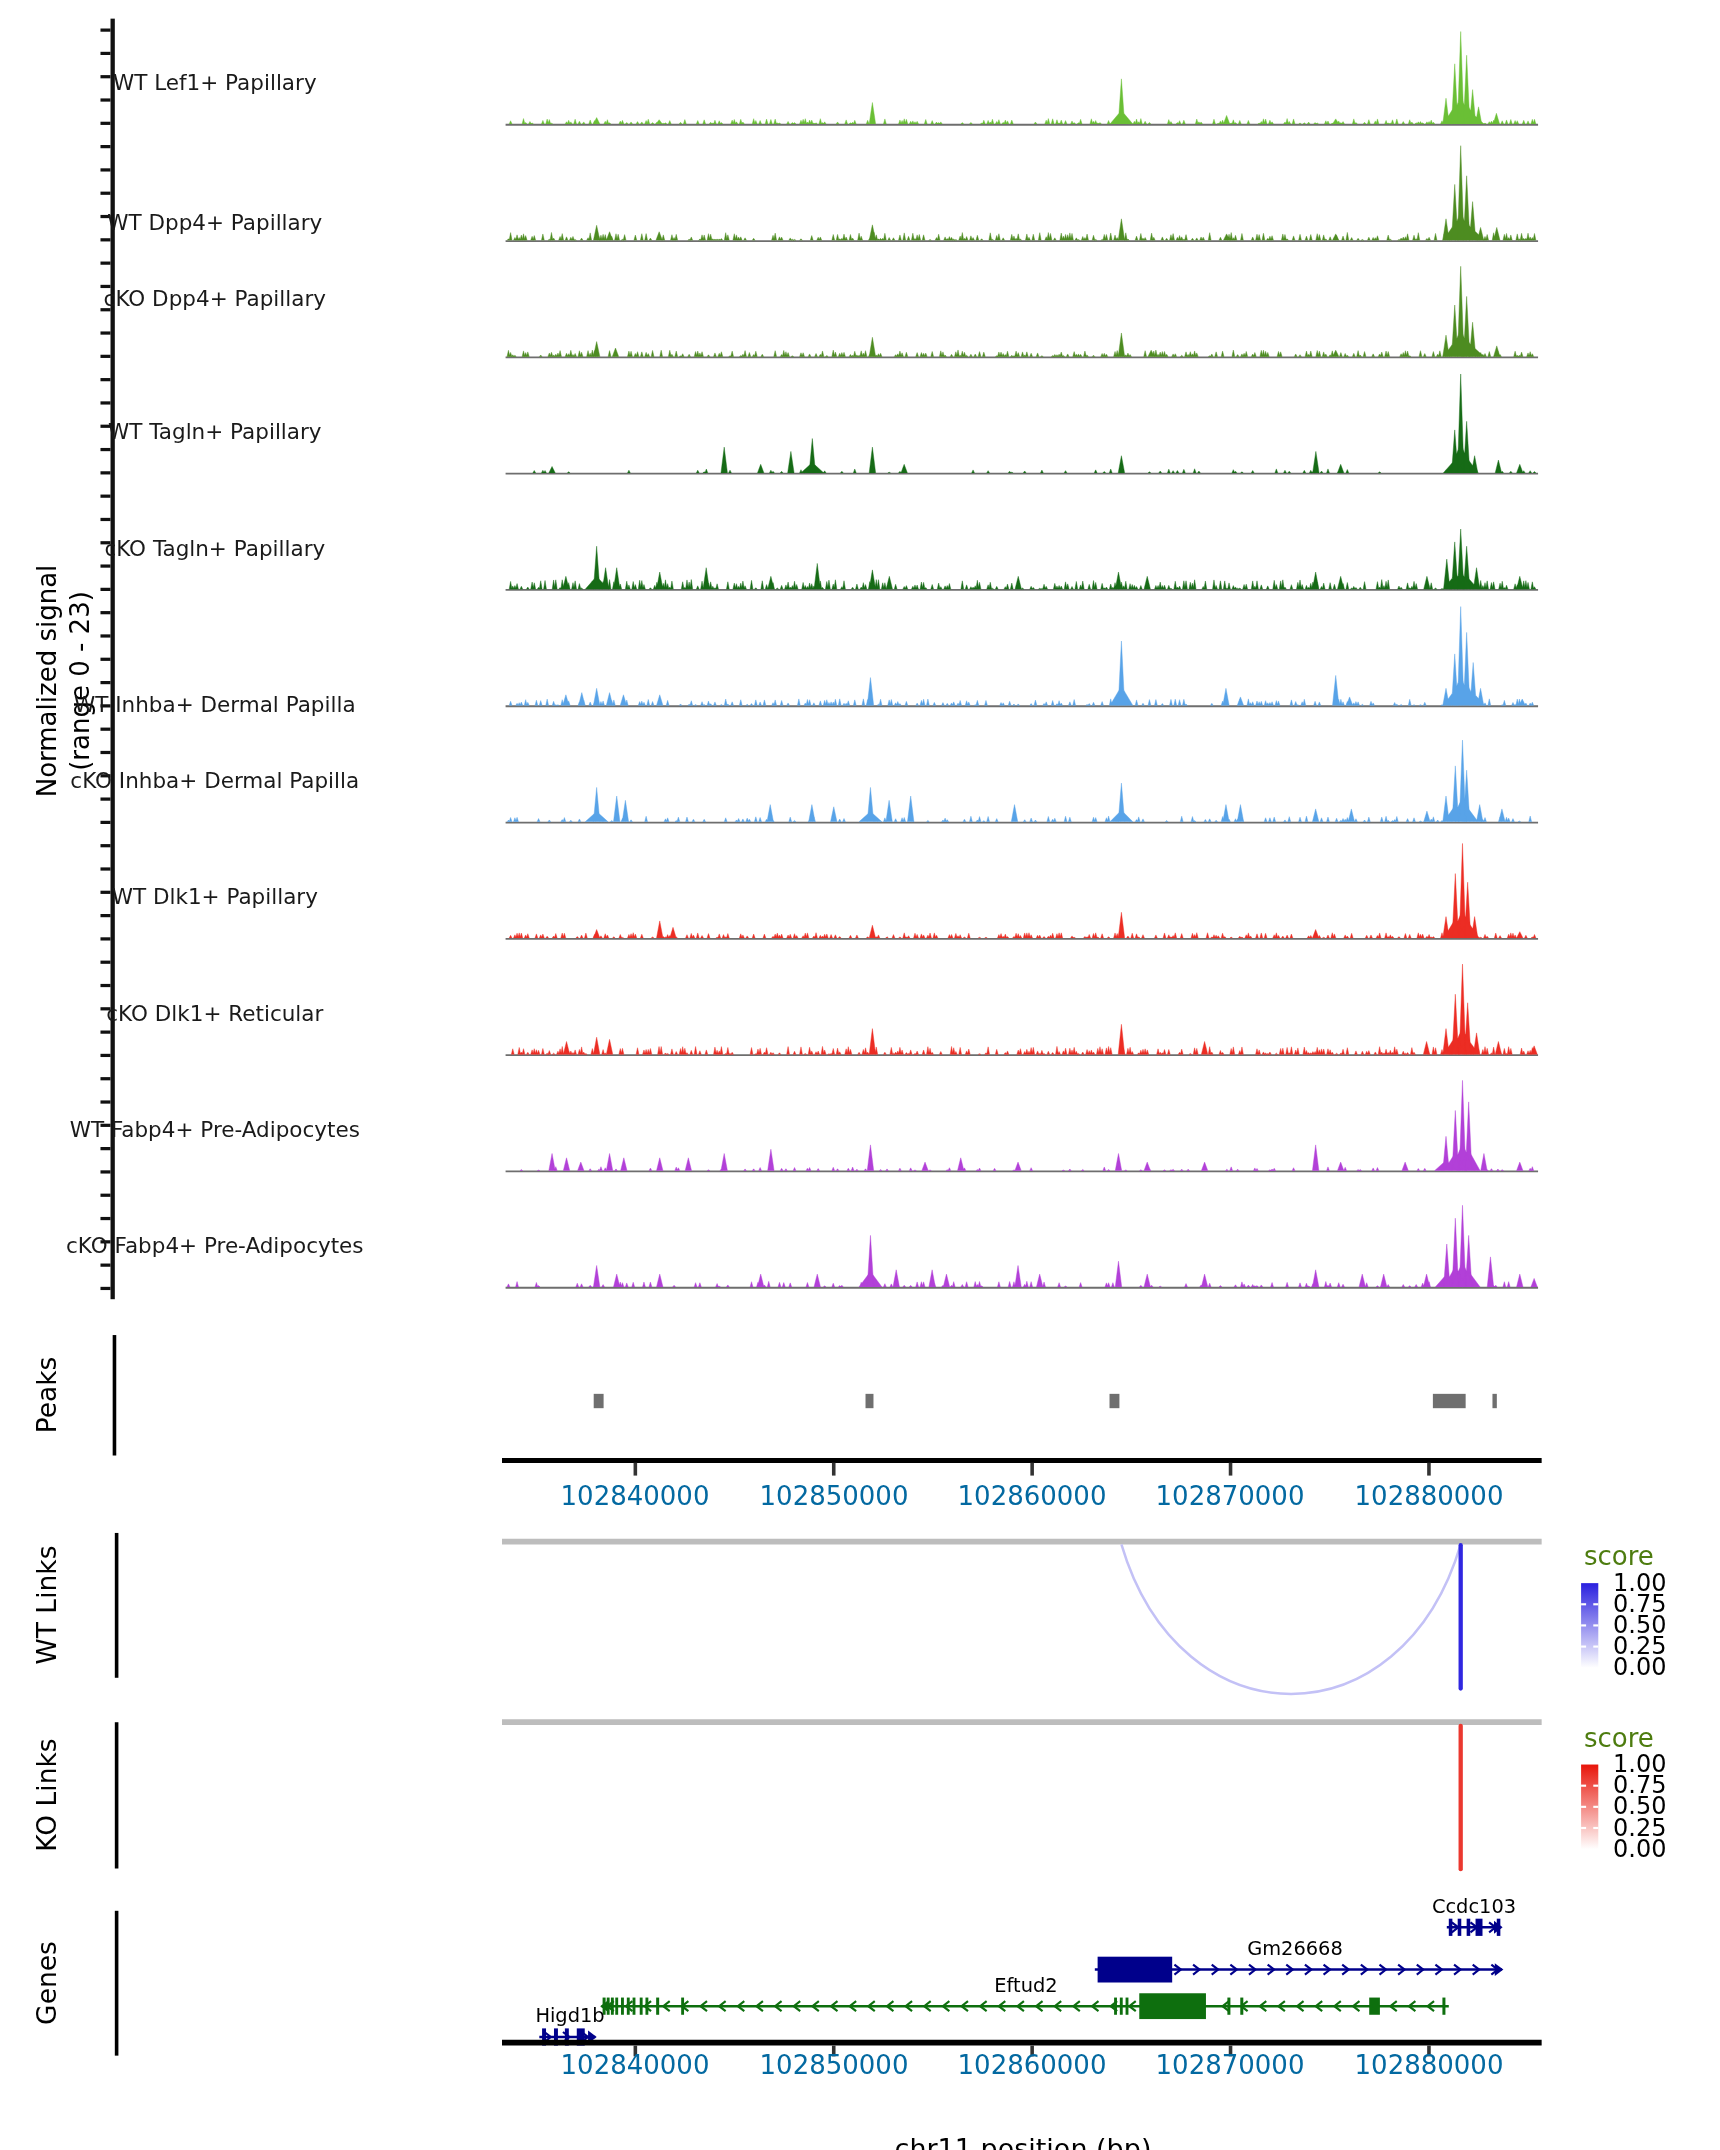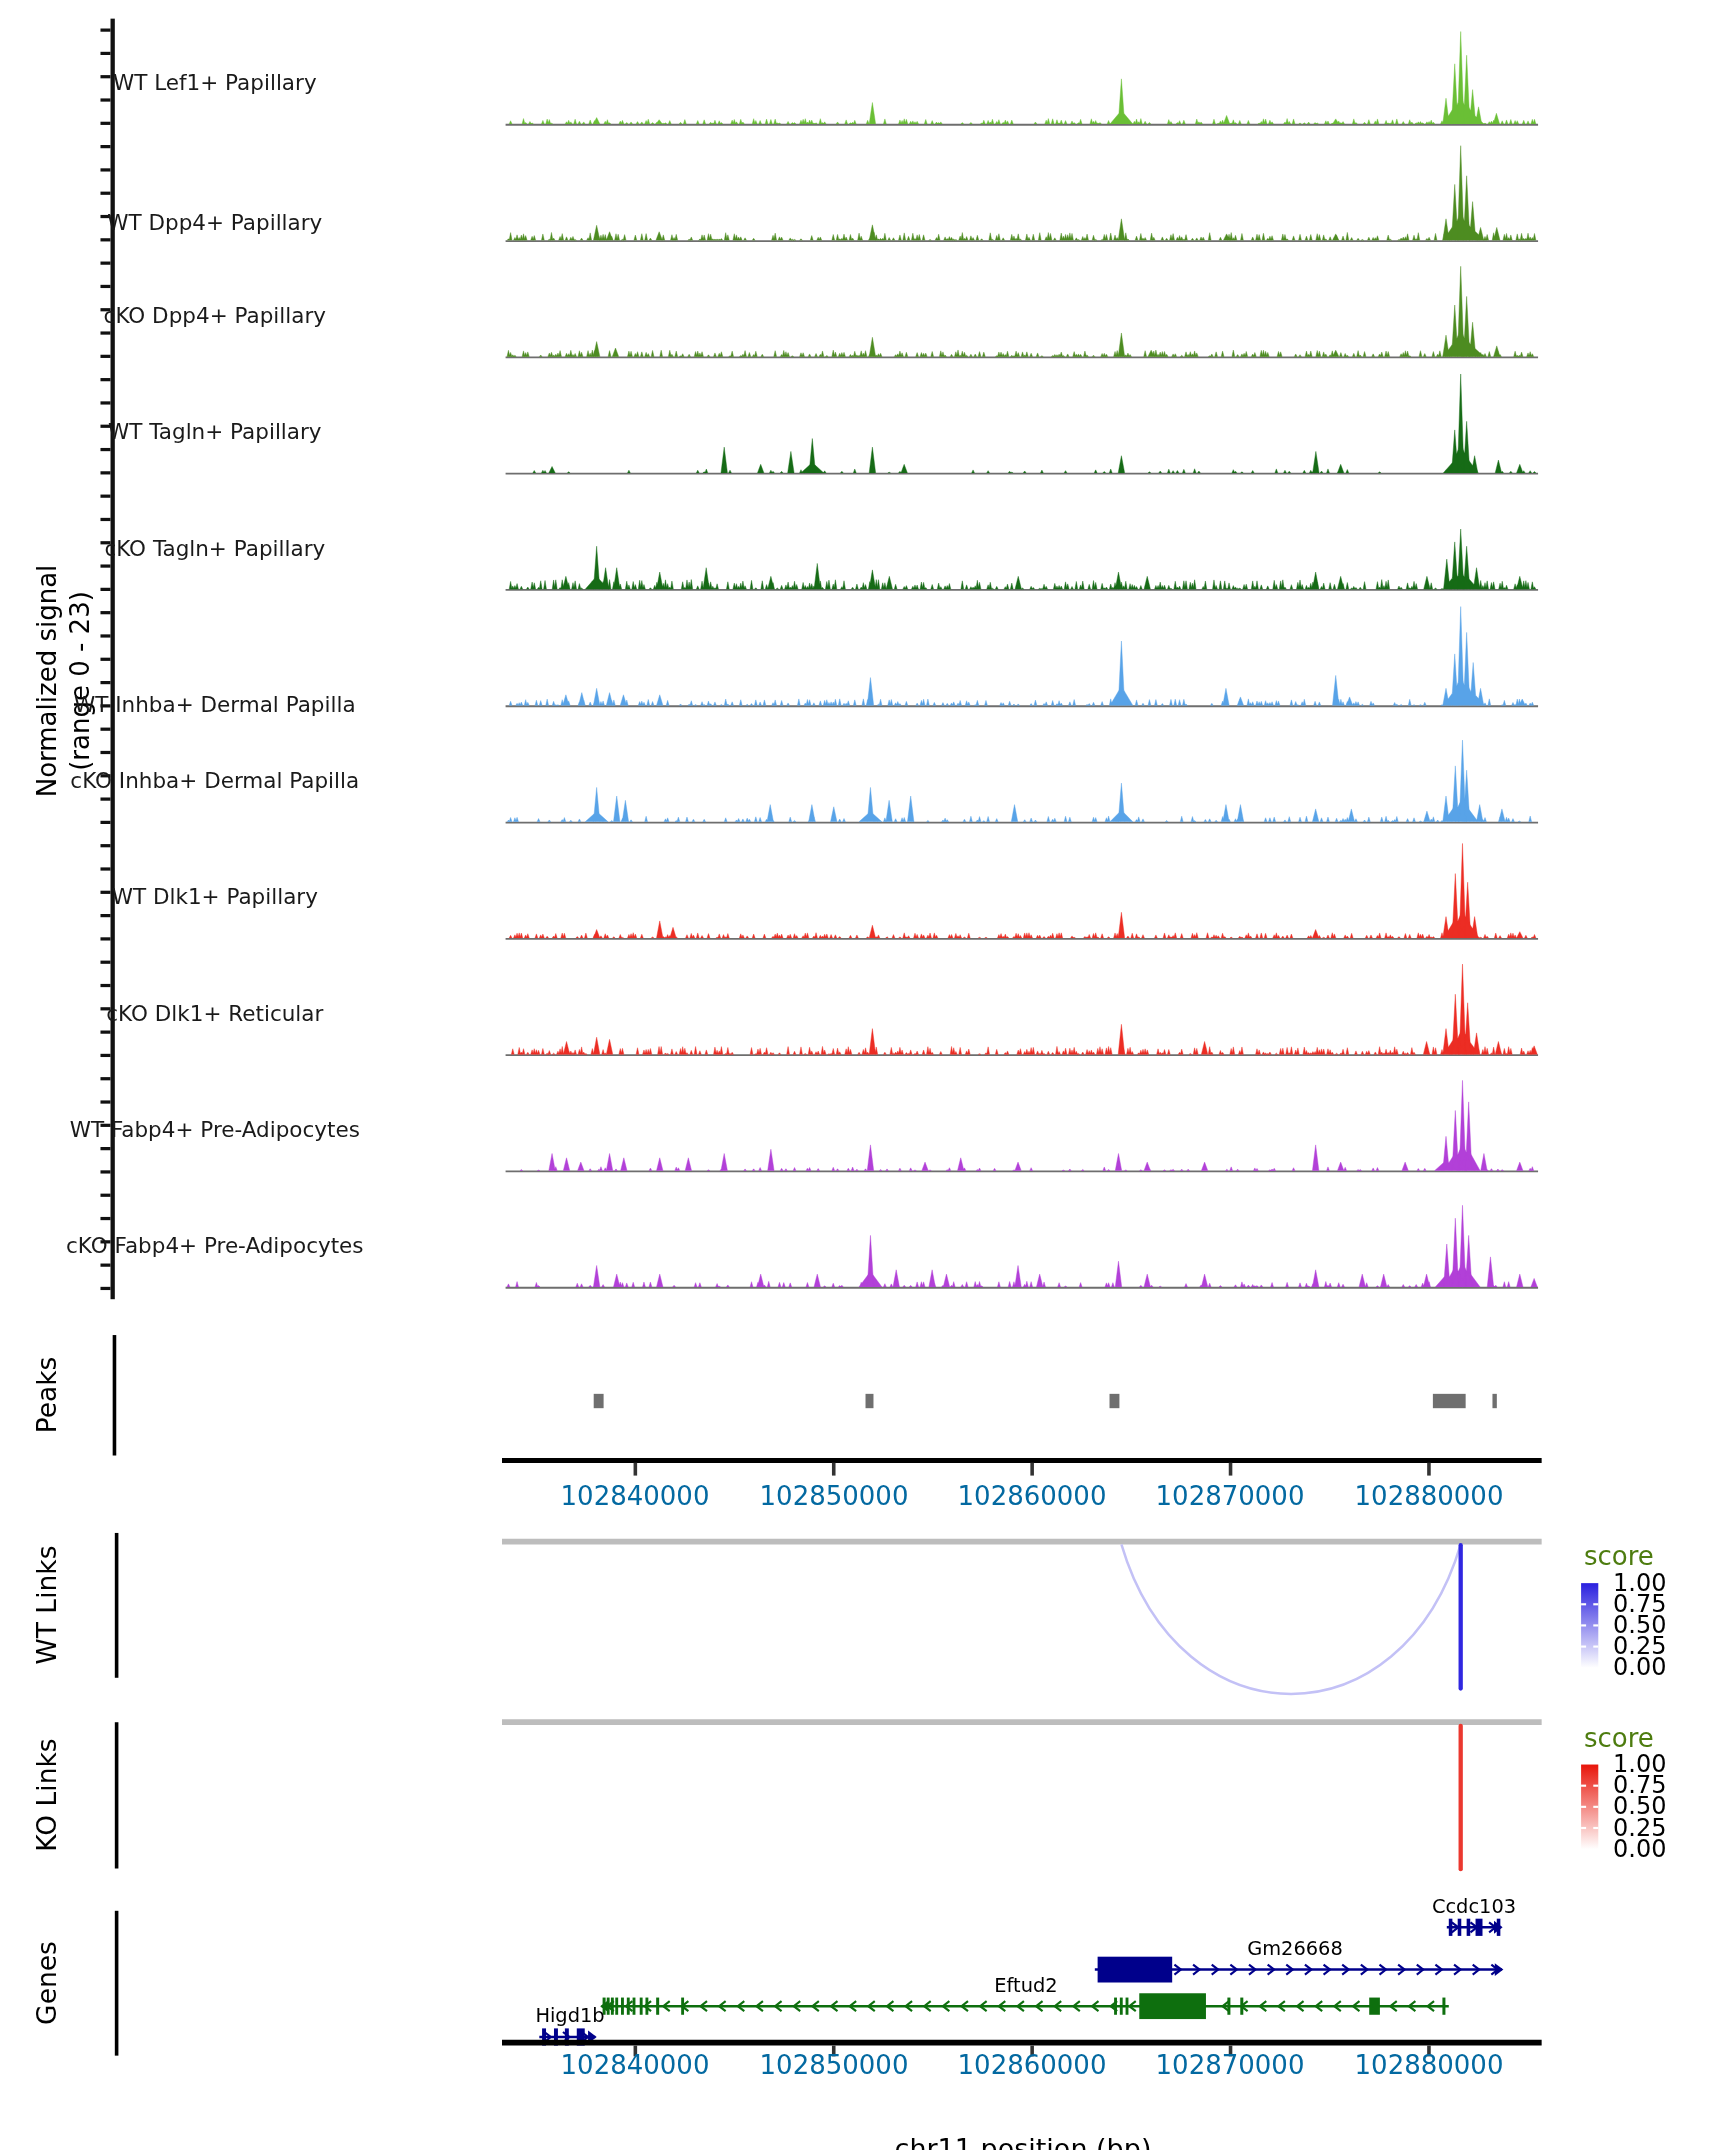--- a/index.html
+++ b/index.html
@@ -265,21 +265,21 @@
   <div class="lbl rot section-label" style="left:46px;top:1983px;">Genes</div>
 
   <div class="lbl legend-title" style="left:1584px;top:1541px;">score</div>
   <div class="lbl legend-title" style="left:1584px;top:1723px;">score</div>
 
   <div class="lbl axis-title" style="left:808px;top:2085px;width:430px;">chr11 position (bp)</div>
 
   <div id="track-labels">
       <div class="lbl track-label" style="left:14.3px;top:70px;width:401px;">WT Lef1+ Papillary</div>
       <div class="lbl track-label" style="left:14.3px;top:186px;width:401px;margin-top:24px;">WT Dpp4+ Papillary</div>
-      <div class="lbl track-label" style="left:14.3px;top:303px;width:401px;">cKO Dpp4+ Papillary</div>
+      <div class="lbl track-label" style="left:14.3px;top:286px;width:401px;">cKO Dpp4+ Papillary</div>
       <div class="lbl track-label" style="left:14.3px;top:419px;width:401px;">WT Tagln+ Papillary</div>
       <div class="lbl track-label" style="left:14.3px;top:536px;width:401px;">cKO Tagln+ Papillary</div>
       <div class="lbl track-label" style="left:14.3px;top:652px;width:401px;margin-top:40px;">WT Inhba+ Dermal Papilla</div>
       <div class="lbl track-label" style="left:14.3px;top:768px;width:401px;">cKO Inhba+ Dermal Papilla</div>
       <div class="lbl track-label" style="left:14.3px;top:884px;width:401px;">WT Dlk1+ Papillary</div>
       <div class="lbl track-label" style="left:14.3px;top:1001px;width:401px;">cKO Dlk1+ Reticular</div>
       <div class="lbl track-label" style="left:14.3px;top:1117px;width:401px;">WT Fabp4+ Pre-Adipocytes</div>
       <div class="lbl track-label" style="left:14.3px;top:1233px;width:401px;">cKO Fabp4+ Pre-Adipocytes</div>
     </div>
   <div id="mid-ticks">

